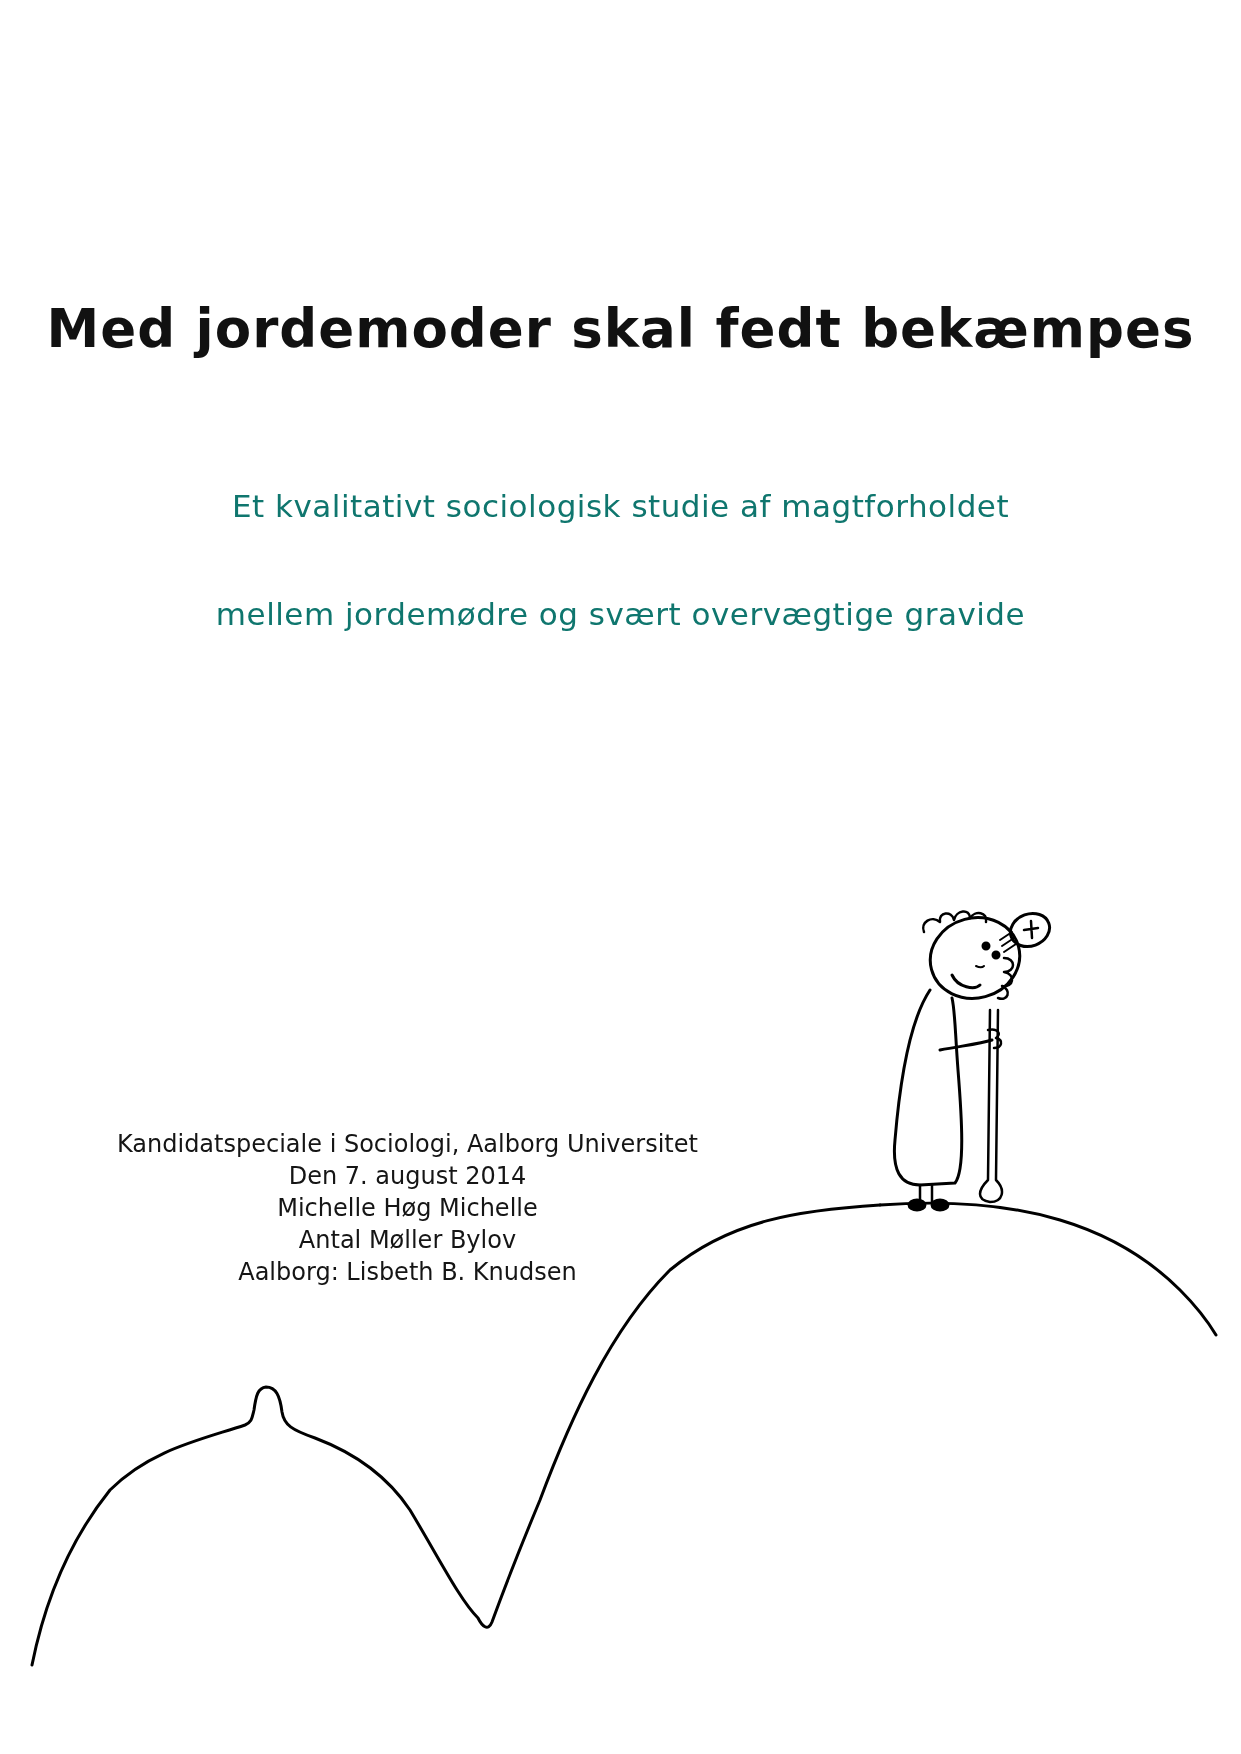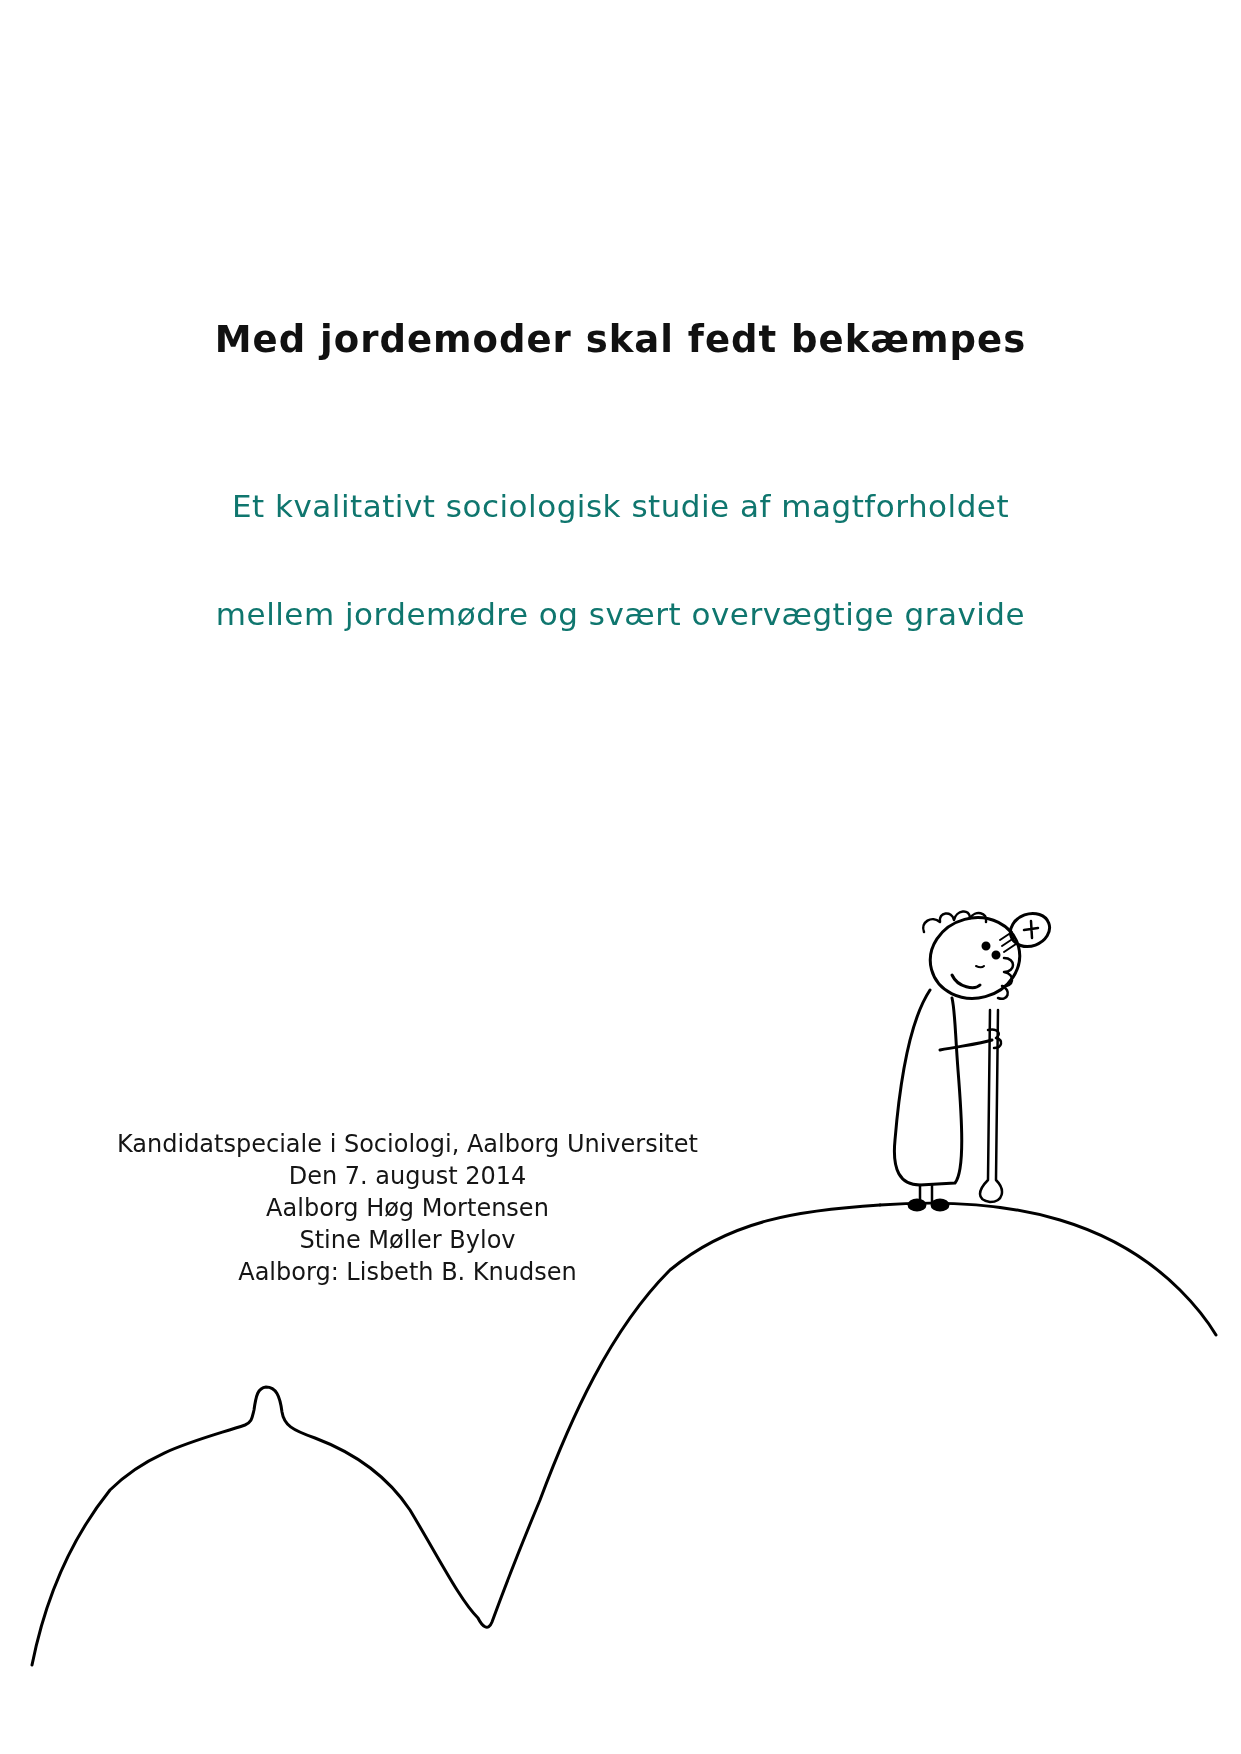--- a/index.html
+++ b/index.html
@@ -19,25 +19,24 @@
       position: absolute;
       inset: 0;
       background: #ffffff;
     }
     .title {
       position: absolute;
       left: 0;
       width: 1241px;
       top: 298px;
       text-align: center;
-      font-size: 37px;
+      font-size: 53px;
       font-weight: bold;
       letter-spacing: 1px;
       color: #111;
-      margin-top: 20px;
     }
     .subtitle-line {
       position: absolute;
       left: 0;
       width: 1241px;
       text-align: center;
       font-size: 31px;
       letter-spacing: 0.5px;
       color: #0f766e;
     }
@@ -70,22 +69,22 @@
 <div class="page">
 
   <div class="title">Med jordemoder skal fedt bekæmpes</div>
 
   <div class="subtitle-line sub1">Et kvalitativt sociologisk studie af magtforholdet</div>
   <div class="subtitle-line sub2">mellem jordemødre og svært overvægtige gravide</div>
 
   <div class="info">
     <div class="info-line">Kandidatspeciale i Sociologi, Aalborg Universitet</div>
     <div class="info-line">Den 7. august 2014</div>
-    <div class="info-line">Aalborg Høg Mortensen</div>
-    <div class="info-line">Stine Møller Bylov</div>
+    <div class="info-line">Michelle Høg Michelle</div>
+    <div class="info-line">Antal Møller Bylov</div>
     <div class="info-line">Aalborg: Lisbeth B. Knudsen</div>
   </div>
 
   <svg class="drawing" viewBox="0 0 1241 1754" fill="none" stroke="#000" stroke-linecap="round" stroke-linejoin="round">
 
     <path stroke-width="3" d="M 32 1665
          C 45 1600, 70 1540, 110 1490
          C 150 1450, 200 1440, 245 1425
          C 252 1422, 252 1418, 254 1410
          C 256 1395, 258 1388, 266 1387

